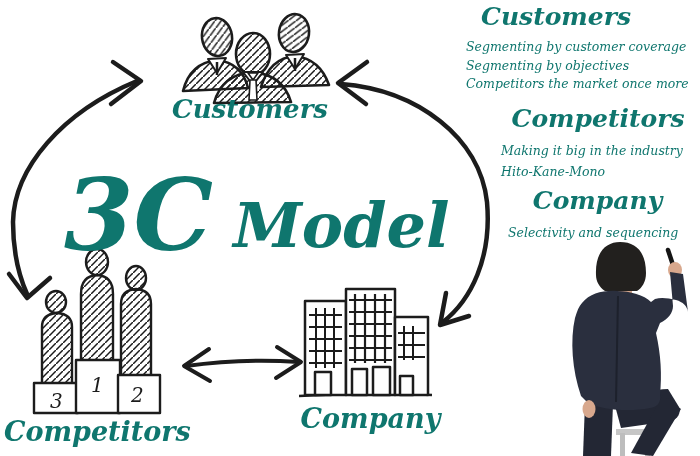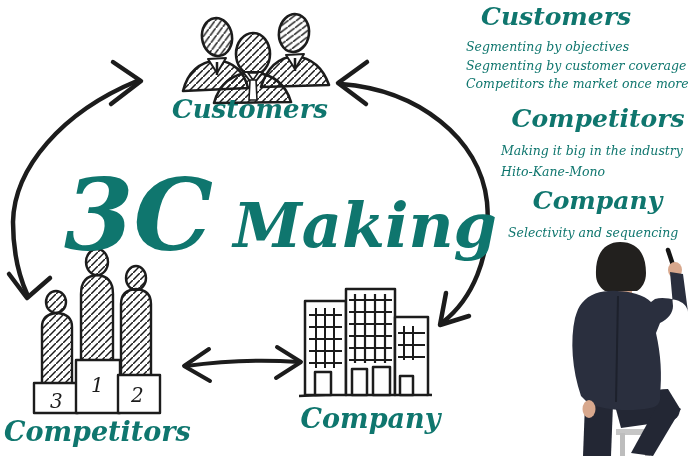--- a/index.html
+++ b/index.html
@@ -172,32 +172,32 @@
            L 581,396
            C 572,370 570,340 575,318
            C 577,311 579,306 582,303 Z" fill="#2a2f3e"></path>
       <path d="M 618,296 L 616,402" stroke="#1d212c" stroke-width="2" fill="none"></path>
       <ellipse cx="589" cy="409" rx="6.5" ry="9" fill="#d8a88d"></ellipse>
     </g>
   </svg>
 
   <div class="abs hand title-row" style="left:64px; top:173px;">
     <span class="title-big">3C</span>
-    <span class="title-rest">Making</span>
+    <span class="title-rest">Model</span>
   </div>
 
   <div class="abs hand node-label" style="left:172px; top:94px; width:155px; font-size:26px;">Customers</div>
   <div class="abs hand node-label" style="left:4px; top:416px; width:180px; font-size:27px;">Competitors</div>
   <div class="abs hand node-label" style="left:298px; top:403px; width:145px; font-size:27px;">Company</div>
 
   <div class="note-block nc hand" style="left:458px; top:2px; width:196px;">
     <div class="note-heading">Customers</div>
     <div class="note-items">
+      <div class="note-item">Segmenting by customer coverage</div>
       <div class="note-item">Segmenting by objectives</div>
-      <div class="note-item">Segmenting by customer coverage</div>
       <div class="note-item">Competitors the market once more</div>
     </div>
   </div>
 
   <div class="note-block nk hand" style="left:493px; top:104px; width:210px;">
     <div class="note-heading">Competitors</div>
     <div class="note-items">
       <div class="note-item">Making it big in the industry</div>
       <div class="note-item">Hito-Kane-Mono</div>
     </div>

